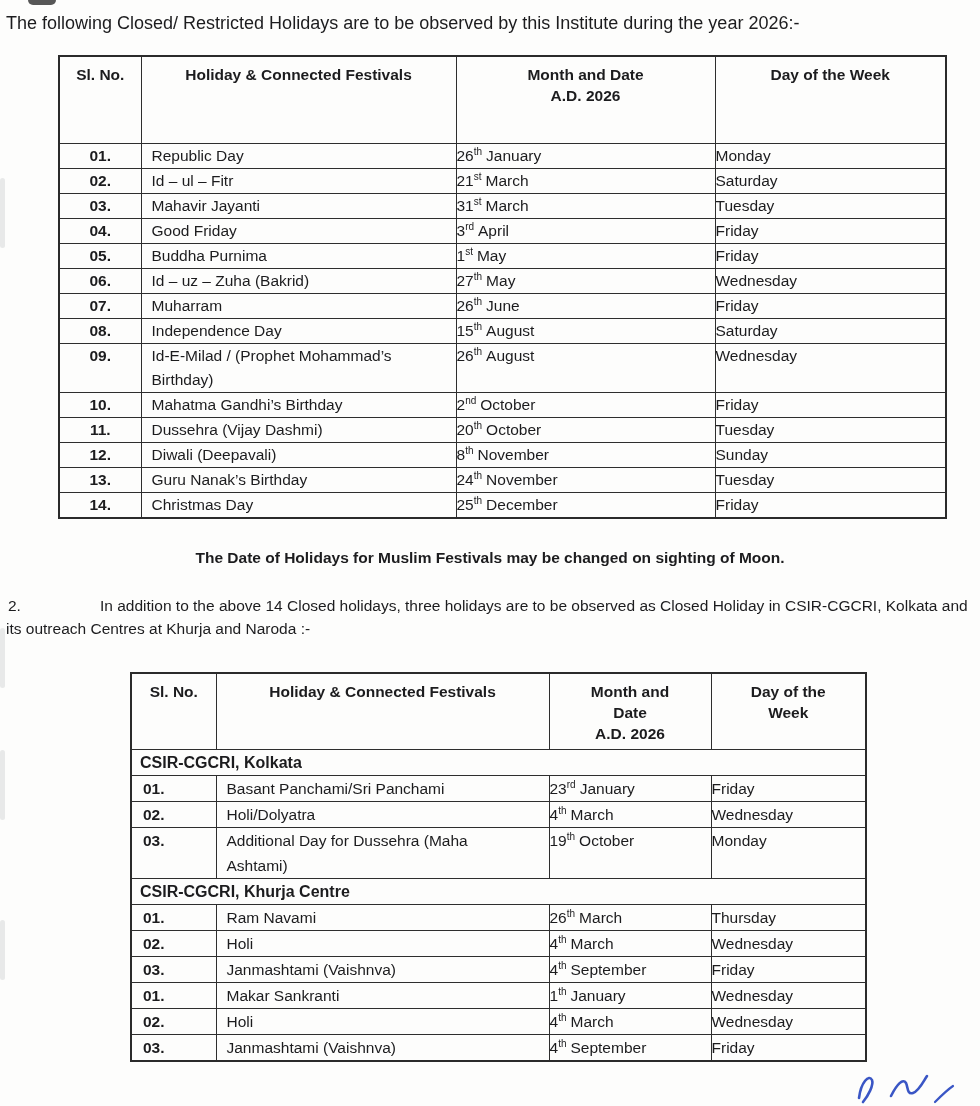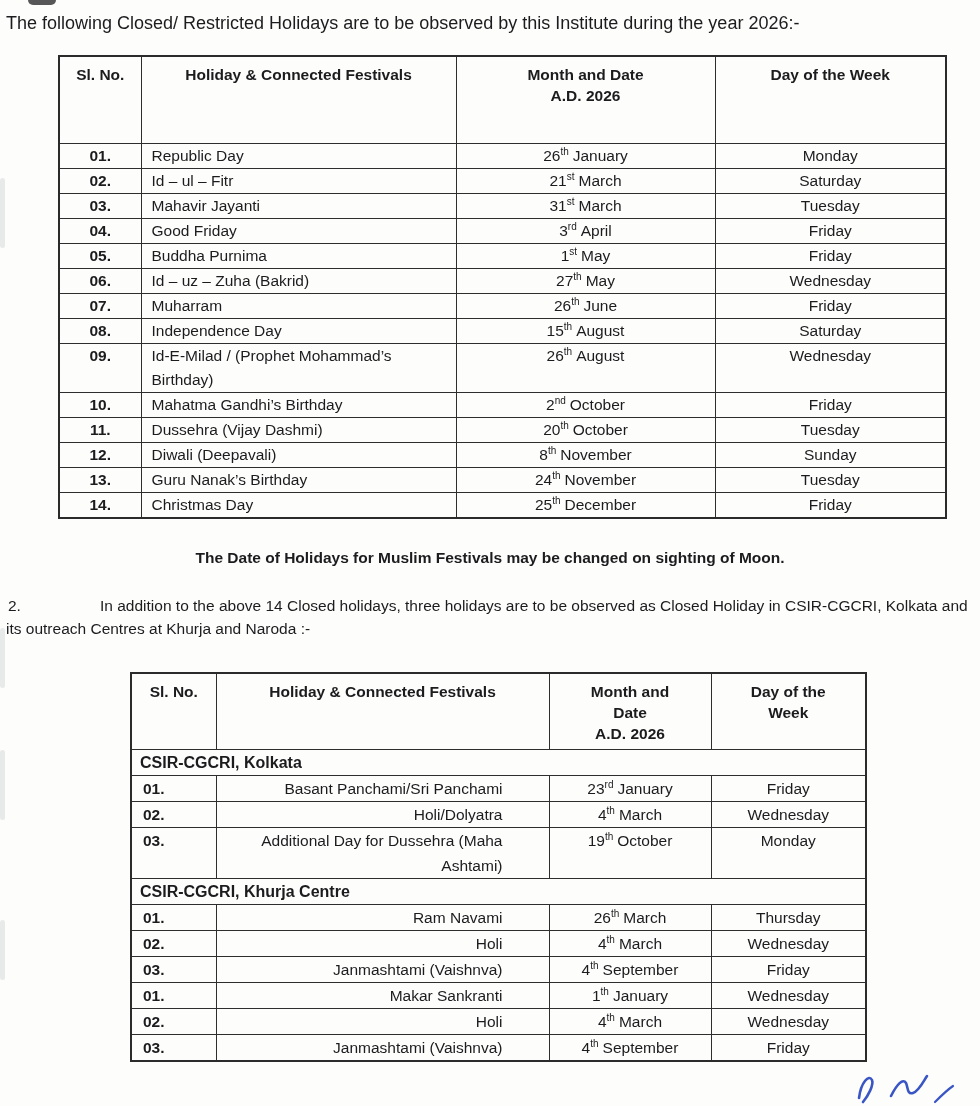--- a/index.html
+++ b/index.html
@@ -26,23 +26,23 @@
   th, td { border: 1.5px solid #2e2e2e; font-size: 15.5px; }
   th { font-weight: bold; vertical-align: top; padding-top: 7px; line-height: 21px; }
   .t1 thead tr { height: 87px; }
   .t2 thead tr { height: 76px; }
   .t1 tbody tr { height: 25px; }
   .t2 tbody tr { height: 26px; }
   .t1 td { line-height: 24px; vertical-align: top; }
   .t2 td { line-height: 25px; vertical-align: top; }
   td.c-no   { text-align: center; font-weight: bold; }
   td.c-name { text-align: left; padding-left: 10px; padding-right: 20px; }
-  td.c-date, td.c-week { text-align: center; }
+  td.c-date, td.c-week { }
   .t2 td.c-no { text-align: left; padding-left: 11px; }
-  .t2 td.c-name { padding-right: 46px; text-align: right; }
+  .t2 td.c-name { padding-right: 46px; }
   td.section-title { text-align: left; font-weight: bold; padding-left: 8px; font-size: 16px; }
   td sup { font-size: 10px; line-height: 1; vertical-align: super; }
   .month { margin-left: 4px; }
 
   .note { position: absolute; left: 0; top: 549px; width: 980px; text-align: center;
           font-weight: bold; font-size: 15.5px; }
   .para2 { position: absolute; left: 6px; top: 594px; width: 970px; line-height: 23px; font-size: 15.5px; }
   .p2num { position: absolute; left: 2px; top: 0; }
   .p2text { display: block; text-indent: 94px; }
 

